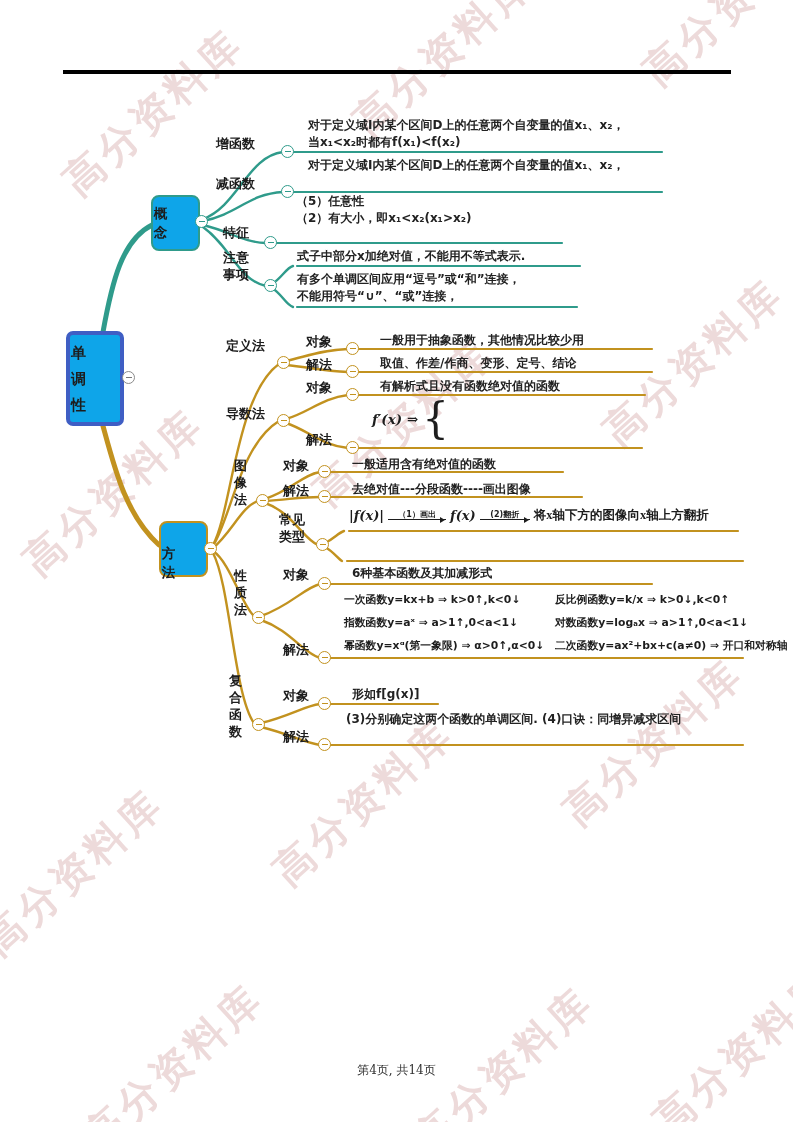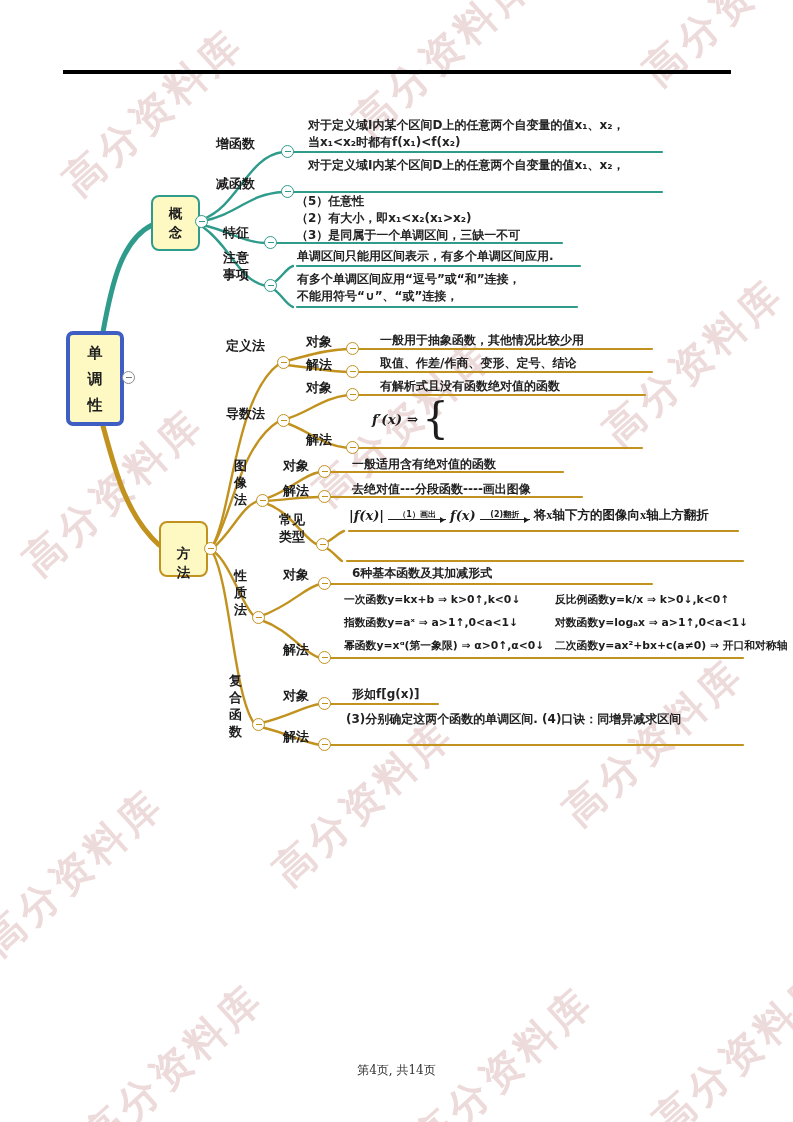--- a/index.html
+++ b/index.html
@@ -15,21 +15,21 @@
 
   #top-rule{position:absolute;left:63px;top:70px;width:668px;height:4px;
       border-top:3.5px solid #000;border-bottom:1.2px solid #000;}
 
   #connector-svg{position:absolute;left:0;top:0;width:793px;height:1122px;}
   .pt{stroke:var(--teal);} .pg{stroke:var(--gold);}
   .trunk{fill:none;stroke-width:5;stroke-linecap:round;}
   .branch{fill:none;stroke-width:2.4;stroke-linecap:round;}
   .ul{stroke-width:2.2;stroke-linecap:round;}
 
-  .node-box{position:absolute;background:#fef9c3;display:flex;align-items:center;justify-content:center;
+  .node-box{position:absolute;background:#0ea5e9;display:flex;align-items:center;justify-content:flex-start;
       text-align:center;font-weight:bold;border-radius:8px;z-index:3;}
   .vtext{word-break:break-all;line-height:19px;}
   #root-box{left:66px;top:331px;width:58px;height:95px;border:4px solid var(--blue);font-size:15px;border-radius:7px;}
   #root-box .vtext{width:17px;line-height:26px;}
   #concept-box{left:151px;top:195px;width:49px;height:56px;border:2.2px solid var(--teal);font-size:13.5px;}
   #concept-box .vtext{width:15px;}
   #method-box{left:159px;top:521px;width:49px;height:56px;border:2.2px solid var(--gold);font-size:13.5px;}
   #method-box .vtext{width:15px;margin-top:28px;}
 
   .toggle{position:absolute;width:13px;height:13px;border-radius:50%;background:#fff;z-index:4;
@@ -181,25 +181,24 @@
 
   <div class="lbl" style="left:216px;top:176px">减函数</div>
   <div class="txt" style="left:308px;top:157px">
     <div>对于定义域I内某个区间D上的任意两个自变量的值x₁、x₂，</div>
   </div>
 
   <div class="lbl" style="left:223px;top:225px">特征</div>
   <div class="txt" style="left:296px;top:193px">
     <div>（5）任意性</div>
     <div>（2）有大小，即x₁&lt;x₂(x₁&gt;x₂)</div>
-    <div>（3）是同属于一个单调区间，三缺一不可</div>
   </div>
 
   <div class="lbl two" style="left:223px;top:250px">注意事项</div>
-  <div class="txt" style="left:297px;top:248px">单调区间只能用区间表示，有多个单调区间应用.</div>
+  <div class="txt" style="left:297px;top:248px">式子中部分x加绝对值，不能用不等式表示.</div>
   <div class="txt" style="left:297px;top:271px">
     <div>有多个单调区间应用“逗号”或“和”连接，</div>
     <div>不能用符号“∪”、“或”连接，</div>
   </div>
 
   <div class="lbl" style="left:226px;top:338px">定义法</div>
   <div class="lbl" style="left:306px;top:334px">对象</div>
   <div class="txt" style="left:380px;top:332px">一般用于抽象函数，其他情况比较少用</div>
   <div class="lbl" style="left:306px;top:357px">解法</div>
   <div class="txt" style="left:380px;top:355px">取值、作差/作商、变形、定号、结论</div>

